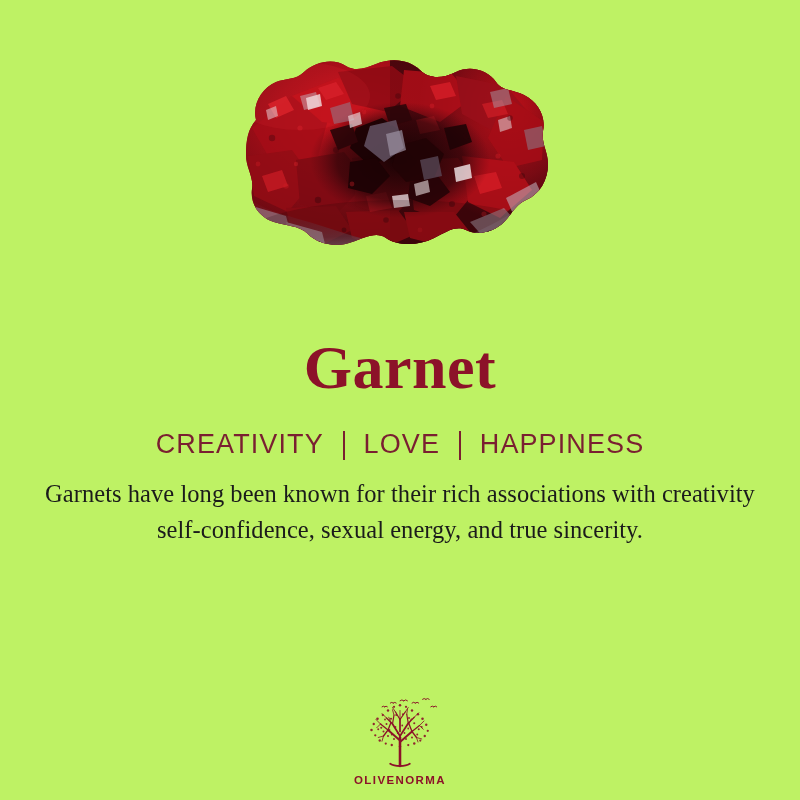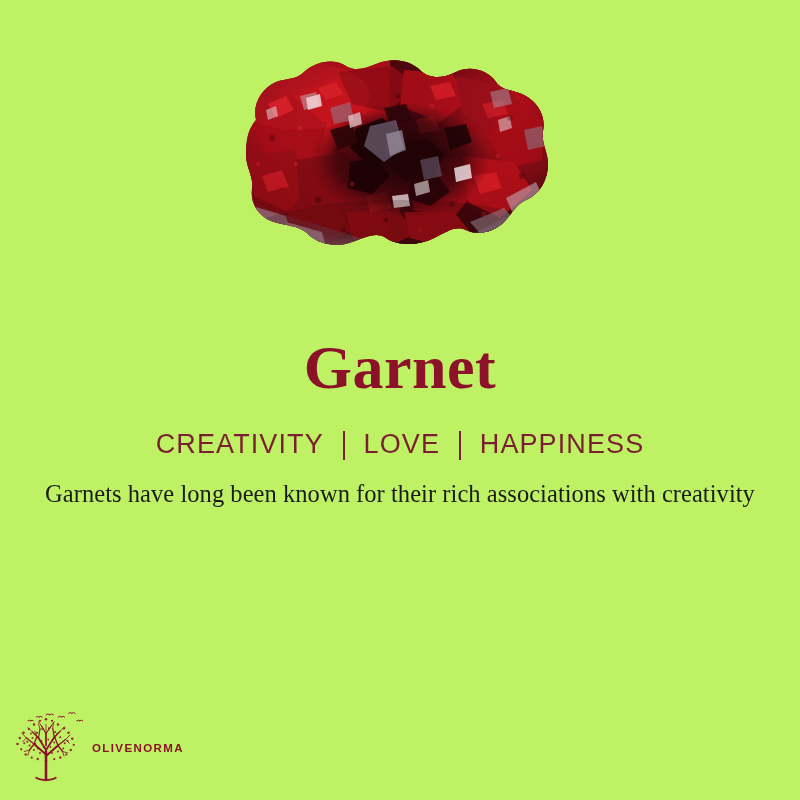--- a/index.html
+++ b/index.html
@@ -90,21 +90,21 @@
   }
   .body-copy .ln { display: block; white-space: nowrap; }
 
   
   .logo {
     position: absolute;
     left: 0;
     right: 0;
     bottom: 14px;
     display: flex;
-    flex-direction: row;
+    flex-direction: column;
     align-items: center;
   }
   .logo-mark { display: block; width: 92px; height: 78px; }
   .logo-word {
     margin-top: 3px;
     font-family: "Liberation Sans", "DejaVu Sans", sans-serif;
     font-size: 11.5px;
     font-weight: 700;
     letter-spacing: 1.4px;
     color: #8C1229;
@@ -282,20 +282,21 @@
   <div class="keywords">
     <span class="kw">CREATIVITY</span>
     <span class="sep"></span>
     <span class="kw">LOVE</span>
     <span class="sep"></span>
     <span class="kw">HAPPINESS</span>
   </div>
 
   <p class="body-copy">
     <span class="ln">Garnets have long been known for their rich associations with creativity</span>
+    <span class="ln">self-confidence, sexual energy, and true sincerity.</span>
   </p>
 
   <div class="logo">
     <svg class="logo-mark" viewBox="0 0 120 104">
       <g stroke="#8C1229" fill="none" stroke-linecap="round" stroke-width="1.5">
 
         <path d="M60,96 L60,58" stroke-width="3.4"></path>
         <path d="M60,96 C54,96 50,95 47,93 M60,96 C66,96 70,95 73,93" stroke-width="2.6"></path>
 
         <path d="M60,62 L44,48" stroke-width="2.6"></path>

